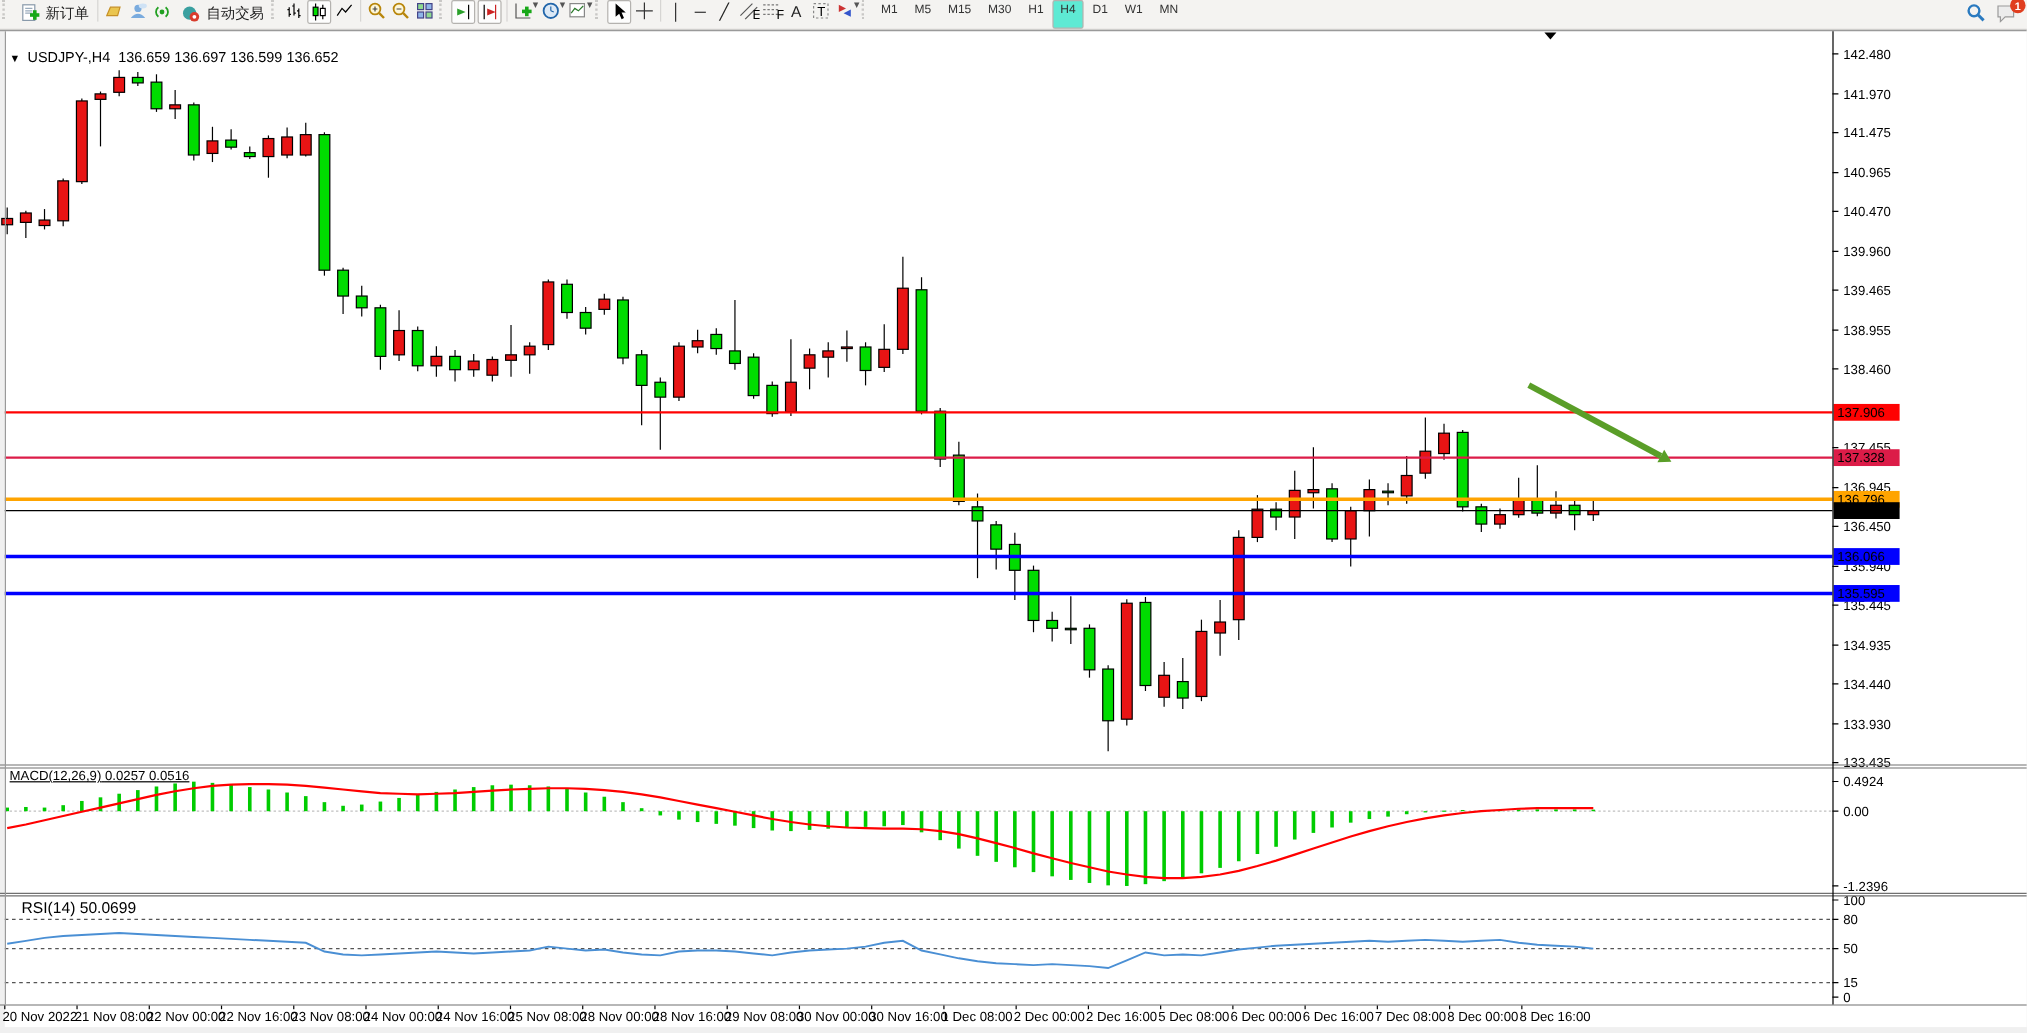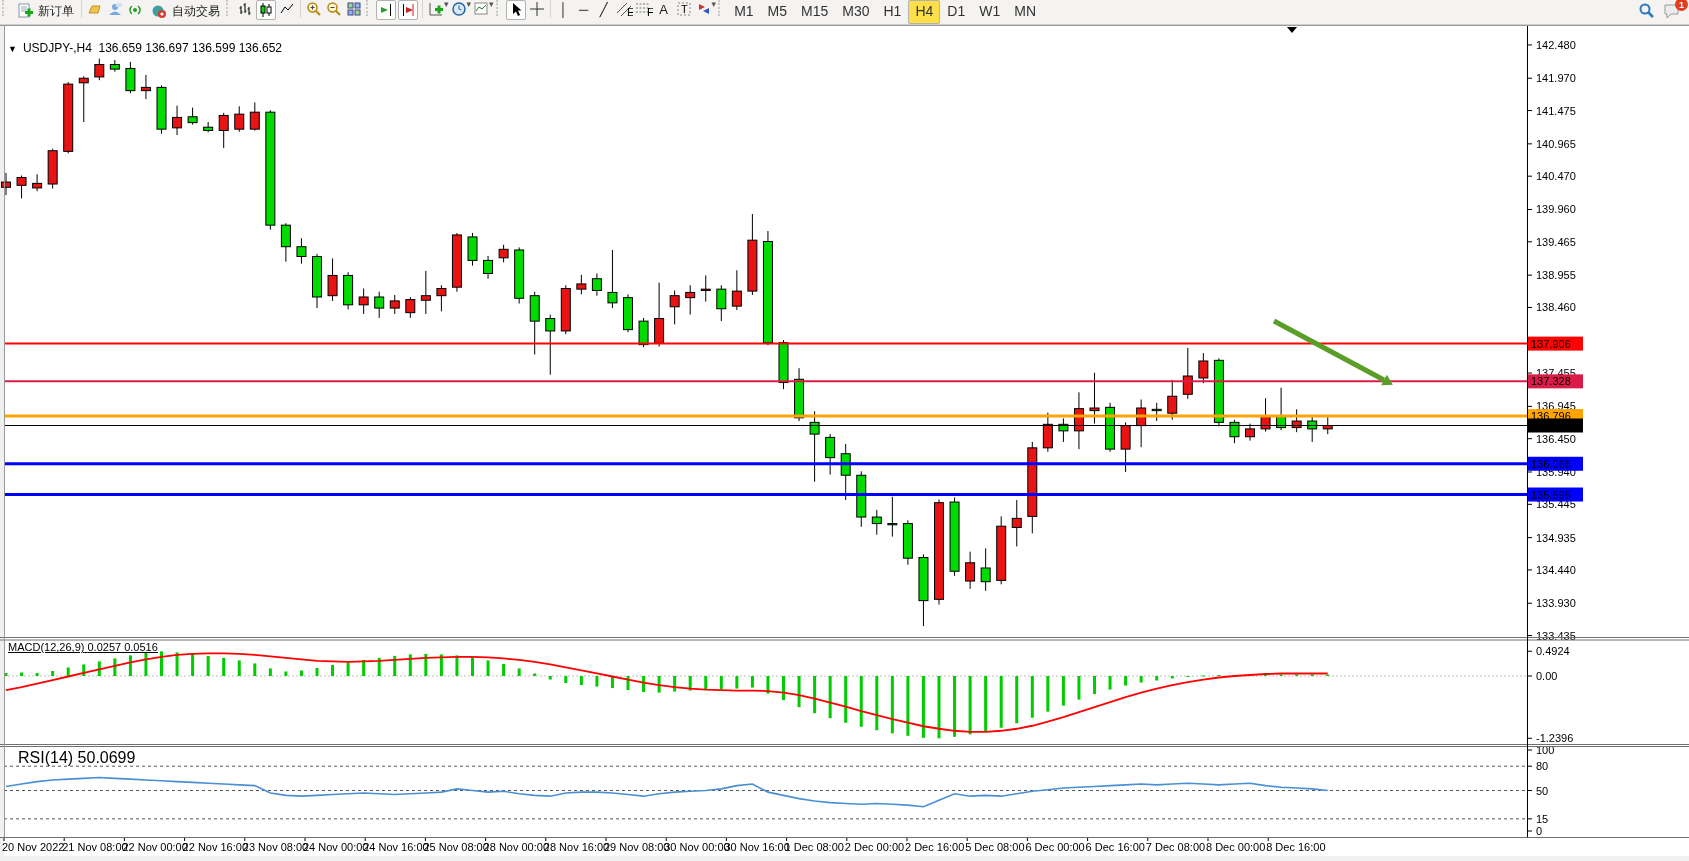--- a/index.html
+++ b/index.html
@@ -7,33 +7,33 @@
   
   .toolbar{position:absolute;left:0;top:0;width:1689px;height:24px;background:#f4f3f1;
     border-bottom:1px solid #cfcecc;display:flex;z-index:5;font-size:12px;color:#222;}
   .grip{width:5px;height:16px;margin:0 2px;border-left:2px dotted #c9c8c6;}
   .sep{width:1px;height:18px;background:#d6d5d3;margin:0 3px;}
   .tb-btn{display:inline-flex;align-items:center;gap:3px;padding:1px 4px;height:20px;border-radius:2px;cursor:default;}
   .ico{width:18px;height:18px;display:inline-flex;align-items:center;justify-content:center;border-radius:2px;margin:0 1px;}
   .ico.active{background:#fdfdfd;border:1px solid #b4b2af;}
   .glyph{font-size:13px;line-height:1;color:#222;}
   .dd{font-size:9px;color:#555;margin-left:-2px;}
-  .tf{padding:2px 6px;font-size:14px;color:#333;border:1px solid transparent;border-radius:2px;}
-  .tf.active{background:#fde047;border-color:#b4b2af;}
+  .tf{padding:2px 6px;font-size:10px;color:#333;border:1px solid transparent;border-radius:2px;}
+  .tf.active{background:#5eead4;border-color:#b4b2af;}
   .right-icons{margin-left:auto;display:flex;align-items:center;margin-right:8px;gap:8px;}
   .chat-wrap{position:relative;}
   .badge{position:absolute;top:-4px;right:-7px;background:#e03e1f;color:#fff;border-radius:50%;
     width:13px;height:13px;font-size:9px;display:flex;align-items:center;justify-content:center;font-weight:bold;}
   
   #chart-svg{position:absolute;left:0;top:0;z-index:1;}
   svg text{font-family:"Liberation Sans",sans-serif;font-size:11px;fill:#000;}
   .overlay-label{position:absolute;z-index:3;font-size:12px;color:#000;white-space:nowrap;}
   #title-bar{left:8px;top:41px;}
   #macd-label{left:8px;top:641px;font-size:11px;text-decoration:underline;}
-  #rsi-label{left:8px;top:749px;font-size:16px;padding-left:10px;}
+  #rsi-label{left:8px;top:749px;font-size:13px;padding-left:10px;}
   .tri{font-size:9px;margin-right:6px;color:#000;}
 </style>
 </head>
 <body>
 
 <div class="toolbar">
   <div class="grip"></div>
 
   <div class="tb-btn">
     <span class="ico">

